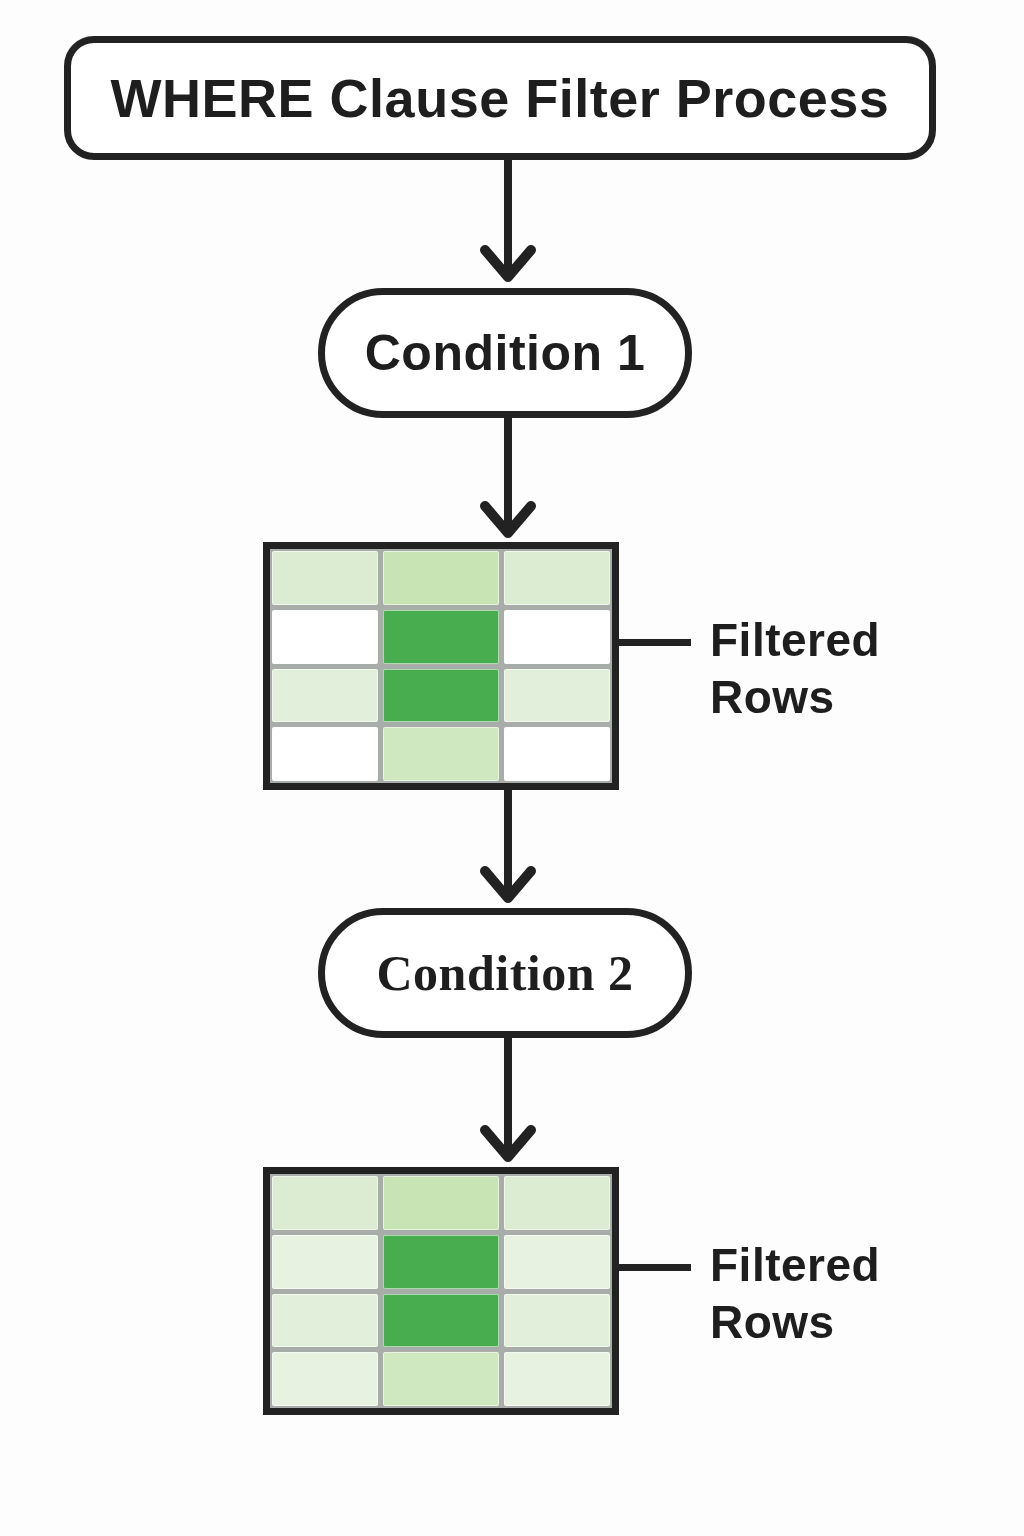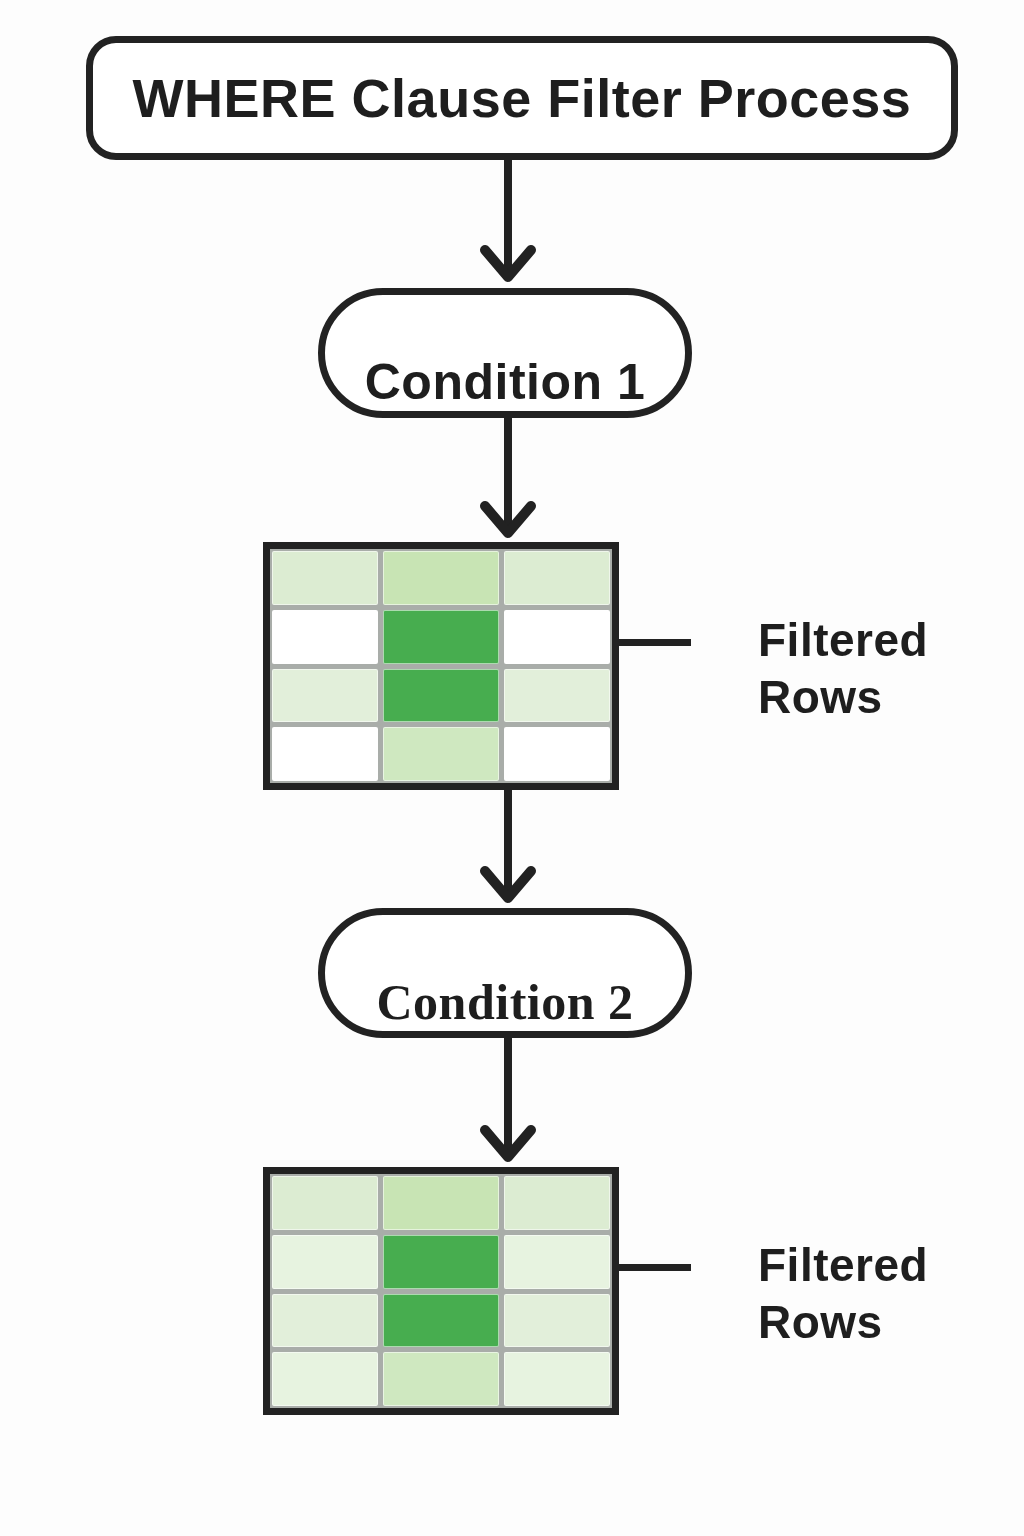--- a/index.html
+++ b/index.html
@@ -22,31 +22,30 @@
     border: 7px solid #222222;
     box-sizing: border-box;
     display: flex;
     align-items: center;
     justify-content: center;
     font-weight: bold;
     color: #1e1e1e;
     letter-spacing: 0.5px;
   }
   .title-box {
-    left: 86px; top: 36px;
+    left: 64px; top: 36px;
     width: 872px; height: 124px;
     border-radius: 30px;
     font-size: 54px;
   }
   .pill {
     width: 374px; height: 130px;
     left: 318px;
     border-radius: 65px;
     font-size: 50px;
-    align-items: flex-end;
   }
   .pill.c1 { top: 288px; }
   .pill.c2 { top: 908px; font-family: Liberation Serif, serif; }
 
   .arrow {
     position: absolute;
     left: 476px;
     width: 64px;
   }
   .arrow svg { display: block; }
@@ -81,21 +80,20 @@
 
   .side-label {
     position: absolute;
     left: 710px;
     width: 200px;
     font-size: 46px;
     font-weight: bold;
     line-height: 57px;
     color: #1e1e1e;
     letter-spacing: 0.5px;
-    margin-left: 48px;
   }
   .side-label.l1 { top: 612px; }
   .side-label.l2 { top: 1237px; }
 </style>
 </head>
 <body>
 
 <div class="stage">
 
   <div class="node title-box">

